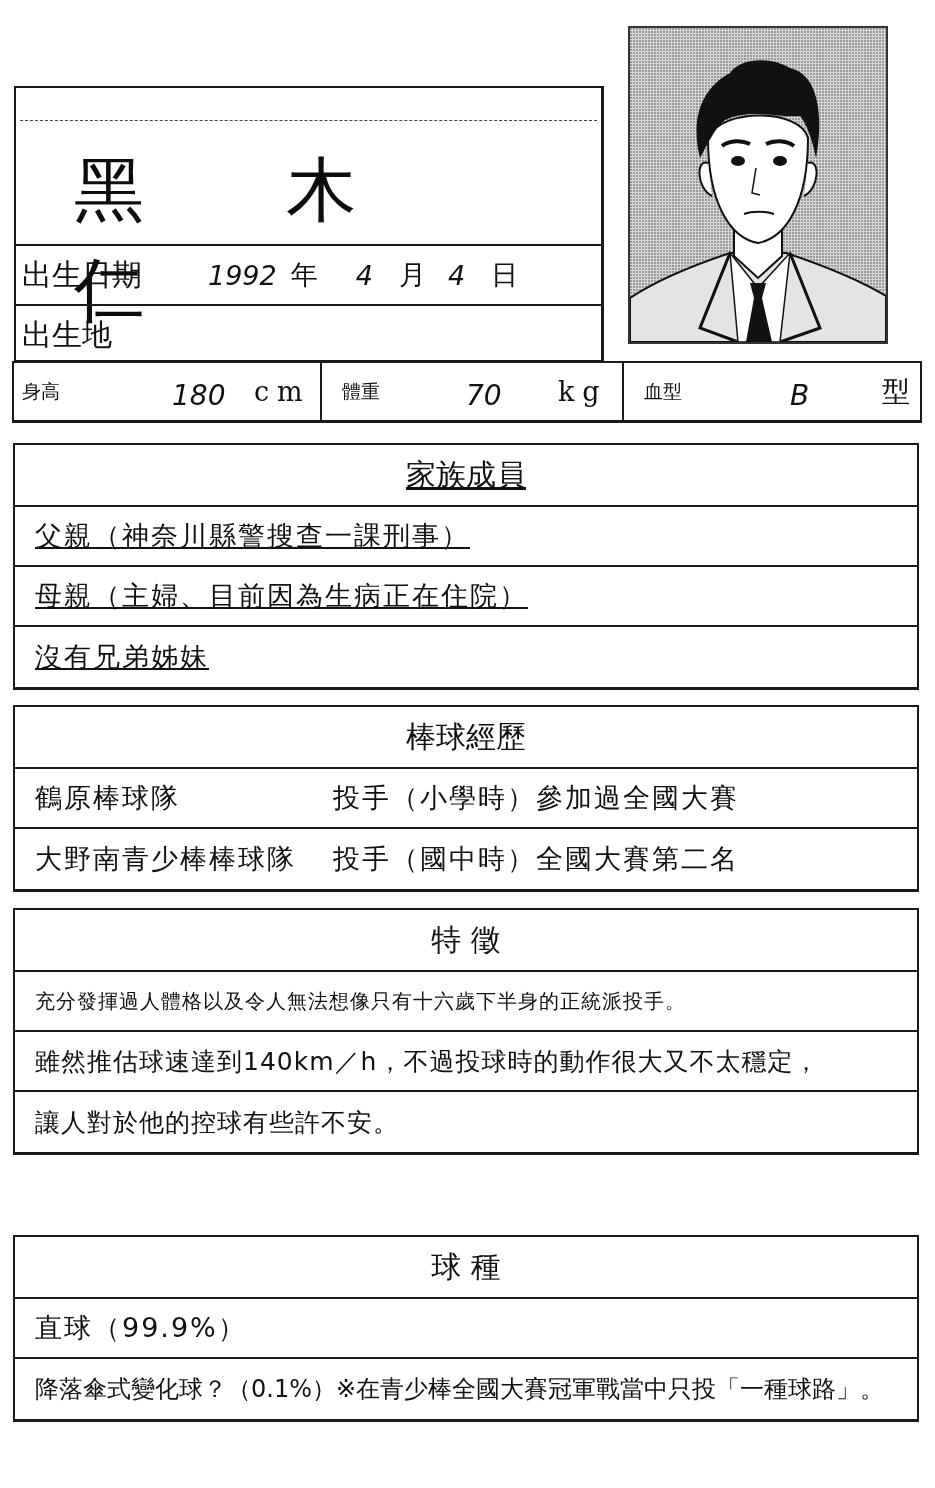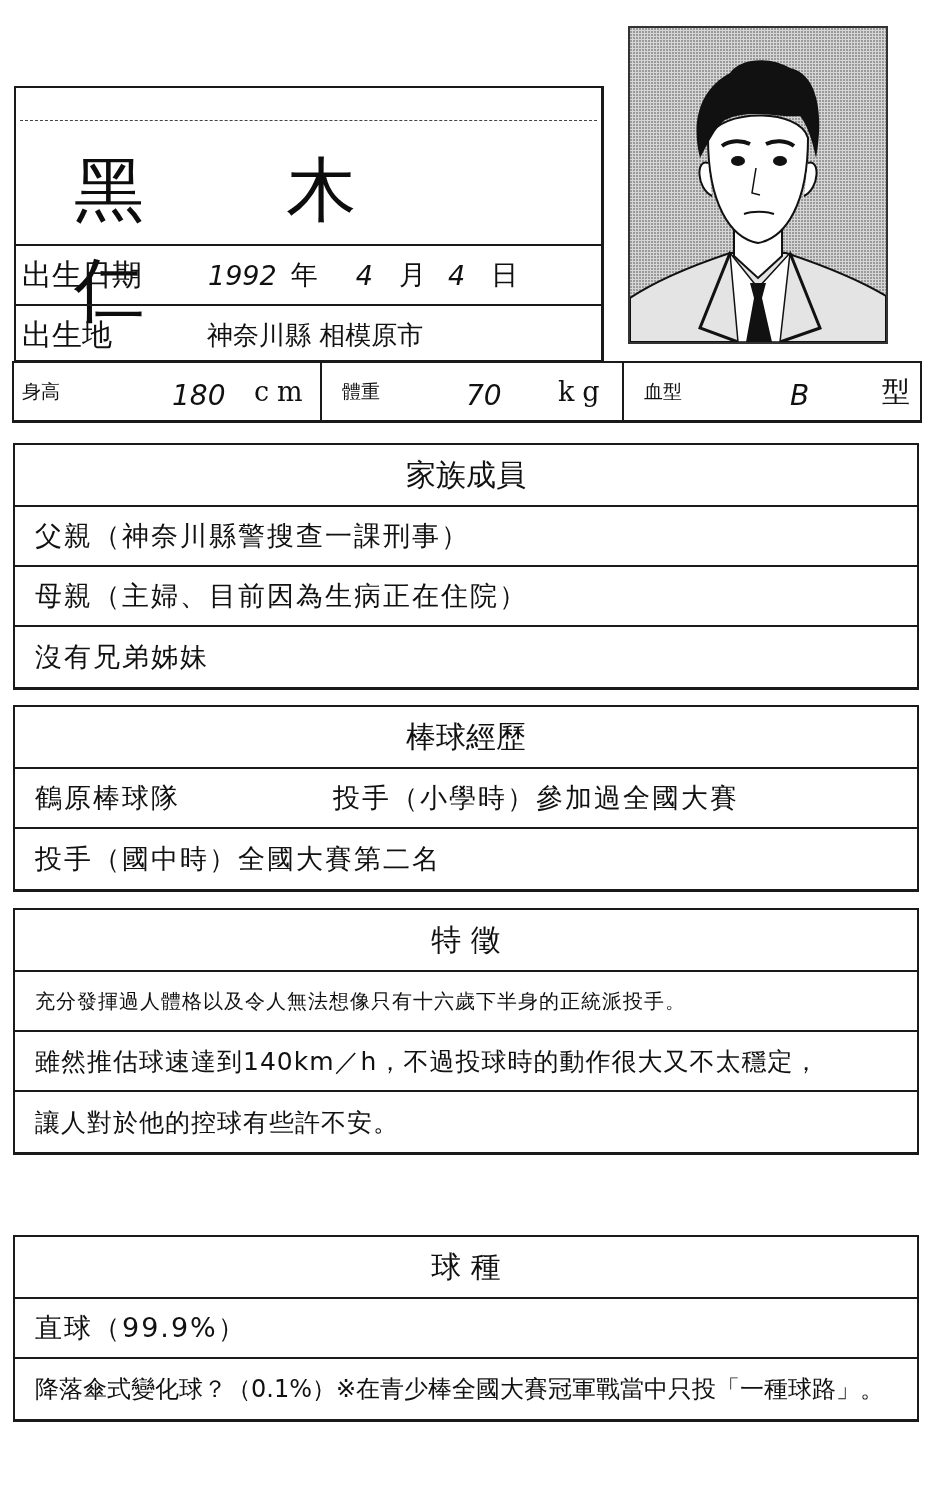--- a/index.html
+++ b/index.html
@@ -105,21 +105,20 @@
     <span class="row-value hand" style="margin-left:16px;">1992</span>
     <span class="row-value" style="margin-left:14px;font-family:'DejaVu Serif',serif;">年</span>
     <span class="row-value hand" style="margin-left:38px;">4</span>
     <span class="row-value" style="margin-left:26px;font-family:'DejaVu Serif',serif;">月</span>
     <span class="row-value hand" style="margin-left:22px;">4</span>
     <span class="row-value" style="margin-left:26px;font-family:'DejaVu Serif',serif;">日</span>
   </div>
 
   <div class="name-row" style="top:216px;gap:17px;">
     <span class="row-label" style="width:168px;">出生地</span>
-    <span class="row-value" style="font-size:26px;">神奈川縣 相模原市</span>
   </div>
 </div>
 
 <div class="abs portrait">
   <svg width="256" height="314" viewBox="0 0 256 314">
 
     <path d="M0 314 L0 270 C30 250 70 235 100 225 L156 225 C186 235 226 250 256 268 L256 314 Z" fill="#e4e4e4" stroke="#111" stroke-width="2"></path>
 
     <path d="M100 225 L70 300 L108 314" fill="none" stroke="#111" stroke-width="3"></path>
     <path d="M160 225 L190 300 L150 314" fill="none" stroke="#111" stroke-width="3"></path>
@@ -160,34 +159,35 @@
     <span class="val" style="left:144px;">70</span>
     <span class="unit" style="left:236px;">kg</span>
   </div>
   <div class="stat" style="flex:1;">
     <span class="lbl" style="margin-left:20px;">血型</span>
     <span class="val" style="left:166px;">B</span>
     <span class="unit" style="left:258px;font-size:28px;">型</span>
   </div>
 </div>
 
-<div class="abs section" style="top:443px;">
+<div class="abs section" style="top:443px;text-decoration:underline;">
   <div class="sec-header">家族成員</div>
   <div class="sec-row">父親（神奈川縣警搜查一課刑事）</div>
   <div class="sec-row">母親（主婦、目前因為生病正在住院）</div>
   <div class="sec-row">沒有兄弟姊妹</div>
 </div>
 
 <div class="abs section" style="top:705px;">
   <div class="sec-header">棒球經歷</div>
   <div class="sec-row">
     <span class="team-name">鶴原棒球隊</span>
     <span>投手（小學時）參加過全國大賽</span>
   </div>
   <div class="sec-row">
+    <span class="team-name">大野南青少棒棒球隊</span>
     <span>投手（國中時）全國大賽第二名</span>
   </div>
 </div>
 
 <div class="abs section" style="top:908px;">
   <div class="sec-header">特 徵</div>
   <div class="sec-row" style="letter-spacing:1px;font-size:20px;">充分發揮過人體格以及令人無法想像只有十六歲下半身的正統派投手。</div>
   <div class="sec-row" style="letter-spacing:1px;font-size:25px;">雖然推估球速達到140km／h，不過投球時的動作很大又不太穩定，</div>
   <div class="sec-row" style="letter-spacing:1px;font-size:25px;">讓人對於他的控球有些許不安。</div>
 </div>

